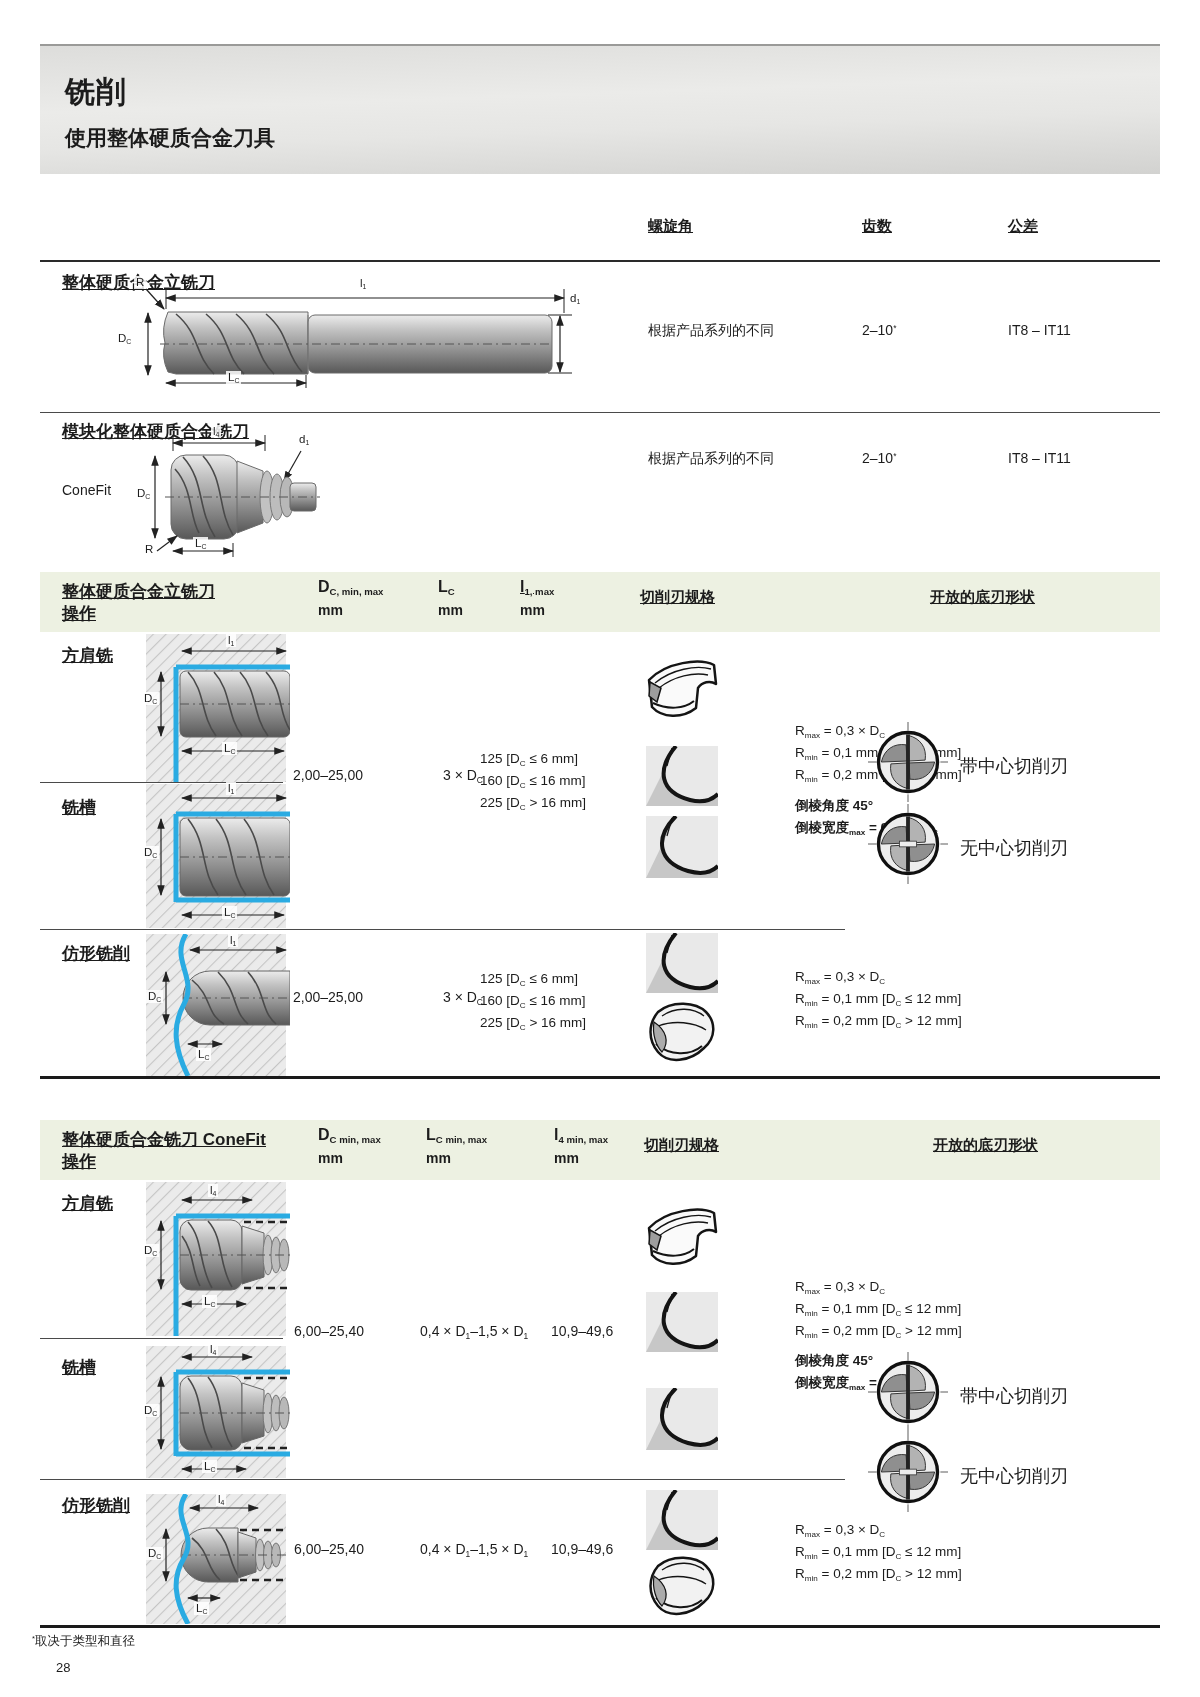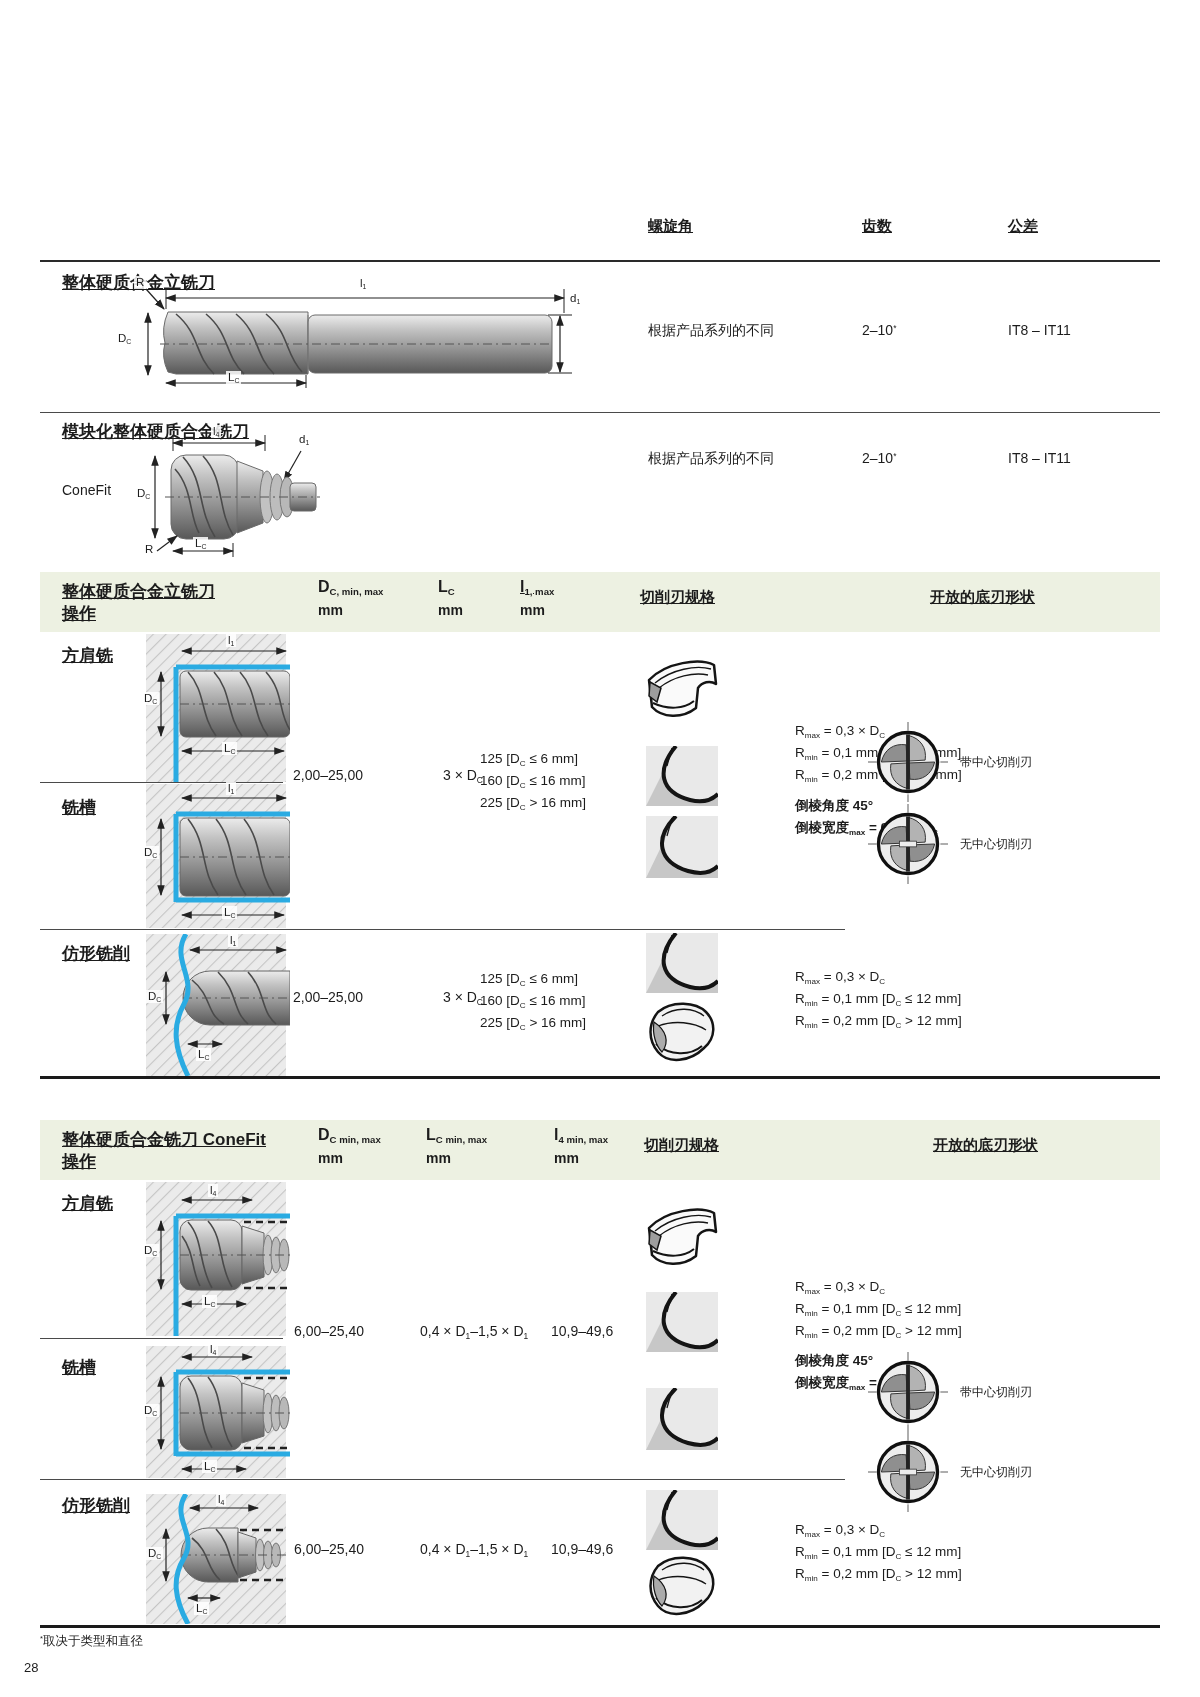--- a/index.html
+++ b/index.html
@@ -23,21 +23,21 @@
   .band{background:var(--band-green,#edf1e2);}
   .dim{position:absolute;font-size:11.5px;color:#1d1d1d;background:rgba(255,255,255,.85);padding:0 2px;line-height:13px;white-space:nowrap;}
   .illus{position:absolute;}
   .illus svg{position:absolute;left:0;top:0;}
   .dimline{stroke:#222;stroke-width:1.2;}
   .tick{stroke:#222;stroke-width:1;}
   .flute{fill:none;stroke:#4a4a4a;stroke-width:1.6;}
   .cyan{stroke:var(--cyan,#2aabe2);}
   .ctr{stroke:#555;stroke-width:1;stroke-dasharray:9 4 2 4;}
   .specicon{position:absolute;}
-  .circlabel{position:absolute;font-size:12px;white-space:nowrap;}
+  .circlabel{position:absolute;font-size:18px;white-space:nowrap;}
 </style>
 </head>
 <body>
 
 <svg width="0" height="0" style="position:absolute" aria-hidden="true">
   <defs>
     <linearGradient id="tg" x1="0" y1="0" x2="0" y2="1">
       <stop offset="0" stop-color="#ececec"></stop>
       <stop offset="0.25" stop-color="#c3c3c3"></stop>
       <stop offset="0.62" stop-color="#8f8f8f"></stop>
@@ -48,20 +48,24 @@
       <line x1="0" y1="0" x2="0" y2="9" stroke="#c5c5c5" stroke-width="2.2"></line>
     </pattern>
     <marker id="ma" viewBox="0 0 10 10" refX="9" refY="5" markerWidth="9" markerHeight="9" orient="auto-start-reverse">
       <path d="M0,1.5 L10,5 L0,8.5 Z" fill="#222"></path>
     </marker>
   </defs>
 </svg>
 
 <div class="page">
 
+  <div class="abs hero" style="left:40px;top:44px;width:1120px;height:128px;">
+    <div class="abs hero-title" style="left:25px;top:26px;">铣削</div>
+    <div class="abs hero-sub" style="left:25px;top:78px;">使用整体硬质合金刀具</div>
+  </div>
 
   <div class="abs colhead-cn" style="left:648px;top:217px;">螺旋角</div>
   <div class="abs colhead-cn" style="left:862px;top:217px;">齿数</div>
   <div class="abs colhead-cn" style="left:1008px;top:217px;">公差</div>
   <div class="rule" style="left:40px;top:260px;width:1120px;height:2px;"></div>
 
   <div class="abs lbl" style="left:62px;top:271px;">整体硬质合金立铣刀</div>
 
   <div class="illus" style="left:100px;top:276px;width:505px;height:114px;">
     <svg width="505" height="114" viewBox="0 0 505 114">
@@ -476,16 +480,16 @@
     <svg width="72" height="66" viewBox="0 0 72 66">
       <path d="M12,12 C26,0 50,2 60,12 C70,22 70,38 58,48 C44,62 22,64 12,52 C2,40 2,24 12,12 Z" fill="#f2f2f2" stroke="#141414" stroke-width="2.5"></path>
       <path d="M16,16 C30,6 48,8 58,16" fill="none" stroke="#141414" stroke-width="1.3"></path>
       <path d="M12,26 C28,20 48,22 60,30" fill="none" stroke="#141414" stroke-width="1.3"></path>
       <path d="M10,44 C24,56 44,56 56,46" fill="none" stroke="#141414" stroke-width="2"></path>
       <path d="M8,22 C20,30 24,42 16,52 C10,46 6,34 8,22 Z" fill="#ababab" stroke="#141414" stroke-width="1.2"></path>
     </svg>
   </div>
 
   <div class="rule heavy" style="left:40px;top:1625px;width:1120px;height:3px;"></div>
-  <div class="abs" style="left:40px;top:1633px;font-size:12.5px;"><sup>*</sup>取决于类型和直径</div>
-  <div class="abs" style="left:24px;top:1660px;font-size:13px;">28</div>
+  <div class="abs" style="left:32px;top:1633px;font-size:12.5px;"><sup>*</sup>取决于类型和直径</div>
+  <div class="abs" style="left:56px;top:1660px;font-size:13px;">28</div>
 
 </div>
 
 </body></html>

